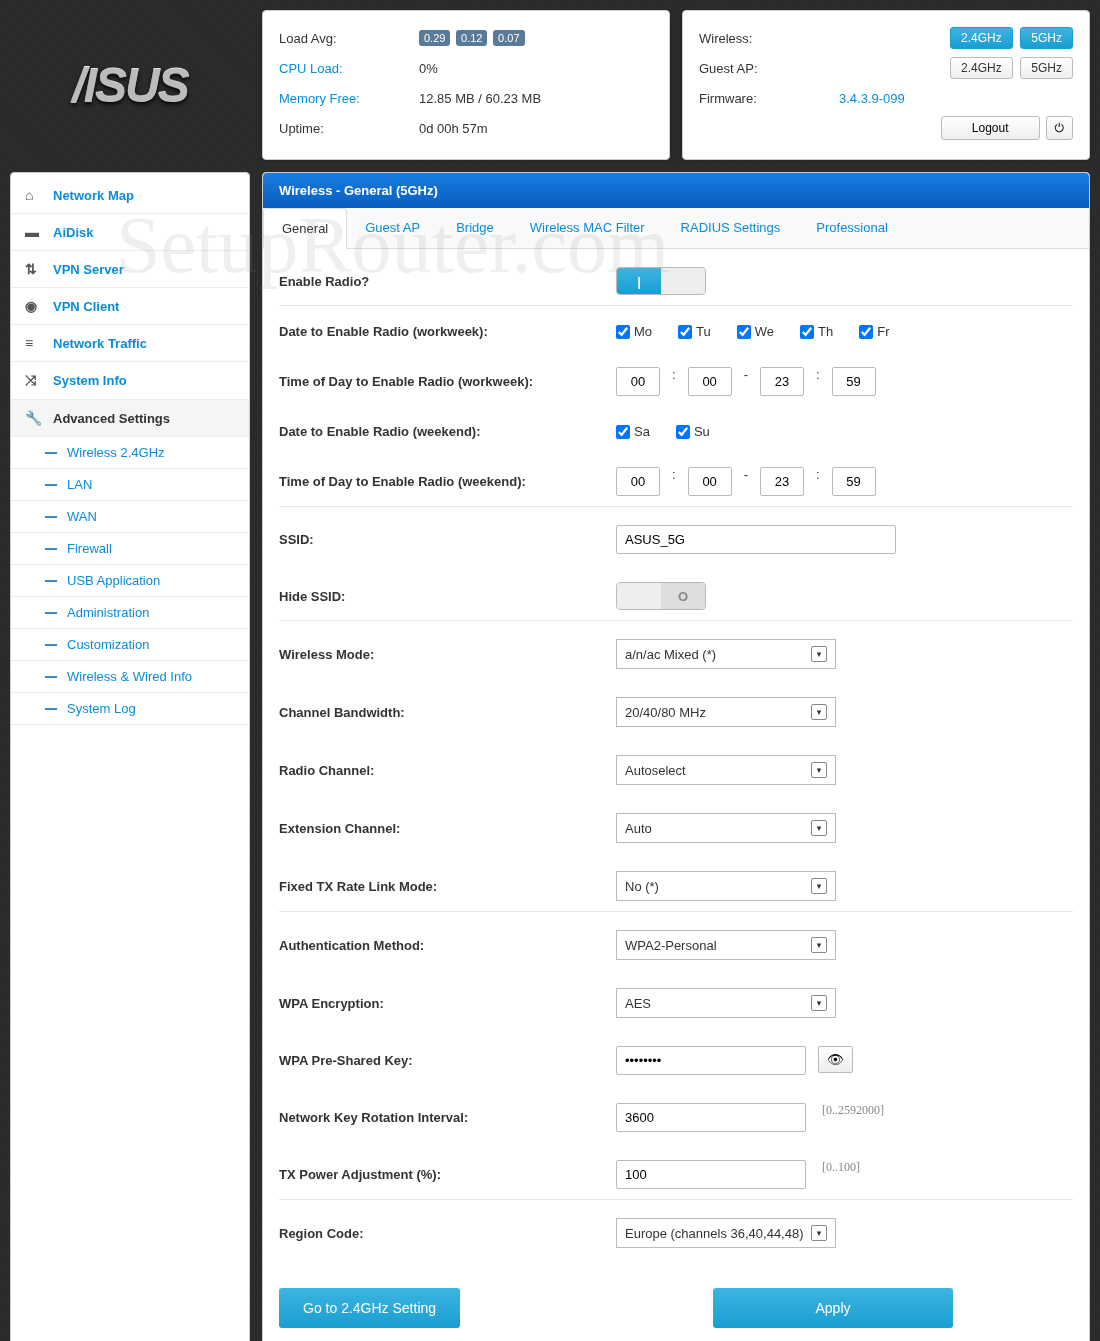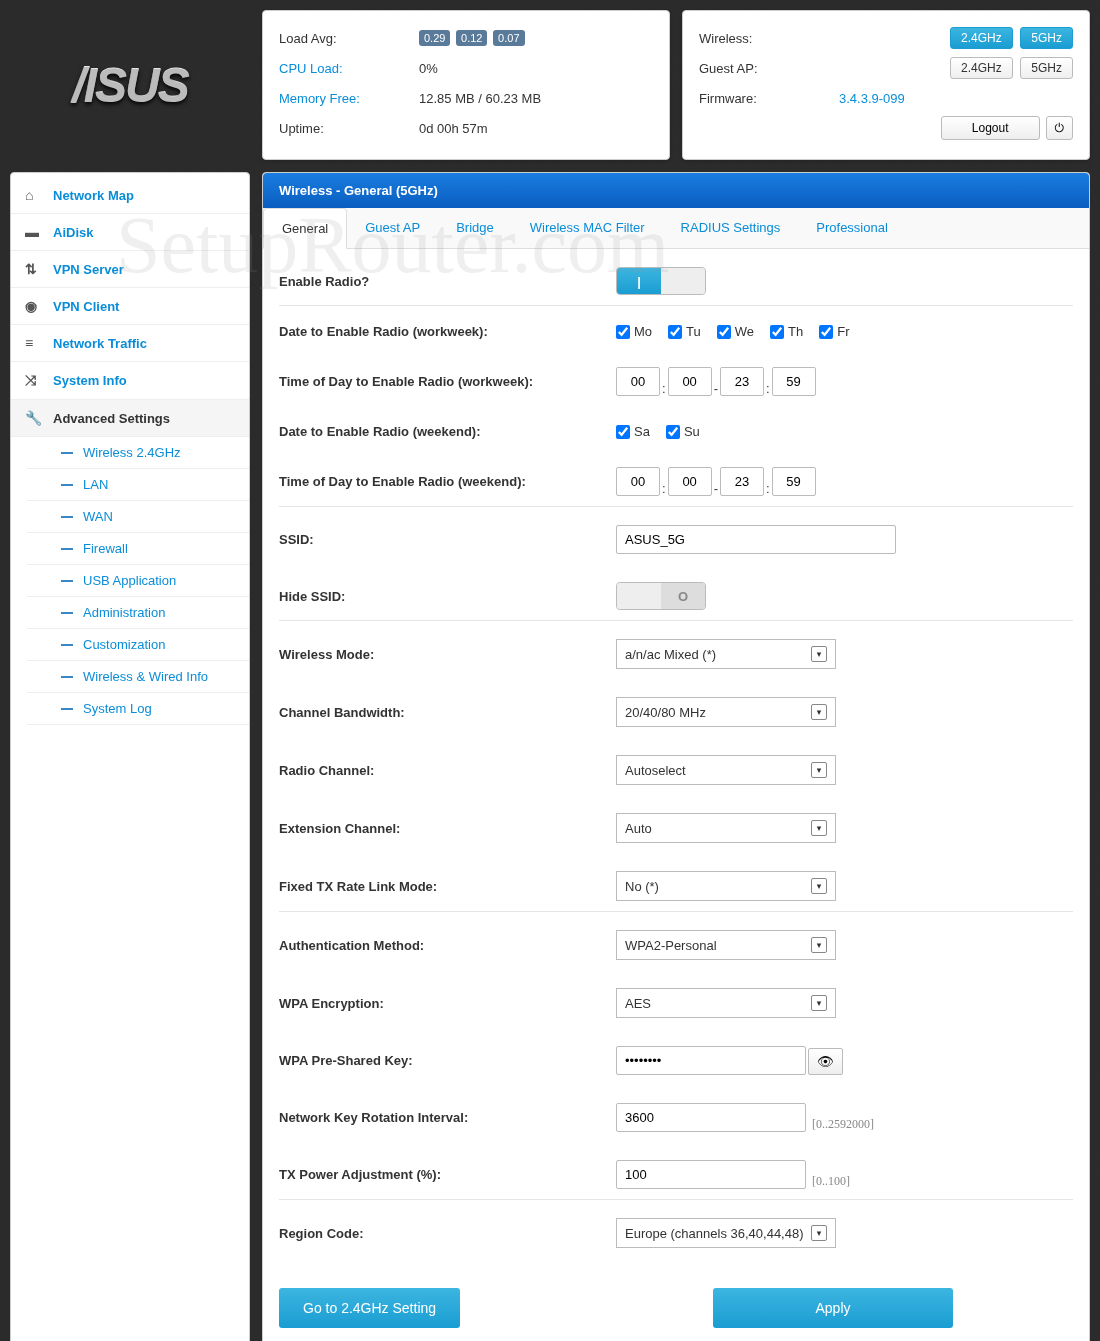--- a/index.html
+++ b/index.html
@@ -33,33 +33,33 @@
 .pill-btn.on { background: linear-gradient(#3cb5e0,#1a9dd2); color:#fff; border-color:#1a9dd2; }
 .link-blue { color:#0a8dd8; }
 .logout-btn { background:linear-gradient(#fff,#eee); border:1px solid #bbb; border-radius:3px; padding:4px 30px; font-size:12px; }
 .power-btn { background:linear-gradient(#fff,#eee); border:1px solid #bbb; border-radius:3px; padding:4px 8px; font-size:12px; margin-left:6px;}
 .main-row { display: flex; gap: 12px; }
 .sidebar { width: 240px; background:#fff; border:1px solid #ccc; border-radius:4px; padding: 4px 0; }
 .nav-item { display:flex; align-items:center; padding:10px 14px; border-bottom:1px solid #eee; color:#0a8dd8; font-weight:bold; cursor:pointer; }
 .nav-item:last-child { border-bottom:none; }
 .nav-item.active { color:#333; background:#f5f5f5; }
 .nav-icon { width:18px; margin-right:10px; color:#555; font-size:14px; }
-.sub-item { display:flex; align-items:center; padding:8px 14px 8px 34px; border-bottom:1px solid #eee; color:#0a8dd8; cursor:pointer;margin-left:16px; }
+.sub-item { display:flex; align-items:center; padding:8px 14px 8px 34px; border-bottom:1px solid #eee; color:#0a8dd8; cursor:pointer; }
 .sub-item.active { color:#333; font-weight:bold; }
 .sub-dash { width:12px; height:2px; background:#3a87c8; margin-right:10px; }
 .content { flex:1; background:#fff; border:1px solid #ccc; border-radius:4px 4px 0 0; }
 .header-bar { background: linear-gradient(#1a7de0, #0a5dc0); color:#fff; font-weight:bold; padding:10px 16px; border-radius:4px 4px 0 0; }
 .tabs { display:flex; border-bottom:1px solid #ddd; background:#f9f9f9; }
 .tab { padding:12px 18px; color:#0a8dd8; cursor:pointer; }
 .tab.active { background:#fff; color:#333; border:1px solid #ddd; border-bottom:1px solid #fff; margin-bottom:-1px; border-radius:4px 4px 0 0; }
 .form-body { padding: 0 16px 24px; }
 .form-row { display:flex; align-items:center; padding:18px 0 10px; border-top: none;}
 .form-row + .form-row { border-top: none; }
 .form-label { width: 337px; font-weight:bold; color:#333; }
-.form-control { flex:1; display:flex; align-items:flex-end; gap:2px; }
+.form-control { flex:1; display:flex; align-items:flex-start; gap:12px; }
 .toggle { width:90px; height:28px; background:#e5e5e5; border:1px solid #bbb; border-radius:4px; display:flex; position:relative; overflow:hidden;}
 .toggle-on .tog-left { background: linear-gradient(#3cb5e0,#1a9dd2); color:#fff;}
 .toggle-on .tog-right { background:#eee; }
 .toggle-off .tog-left { background:#eee; }
 .toggle-off .tog-right { background:#ddd; }
 .tog-left, .tog-right { flex:1; display:flex; align-items:center; justify-content:center; font-weight:bold; font-size:13px; color:#888;}
 .toggle-on .tog-left::after { content:"|"; color:#fff; font-weight:bold;}
 .toggle-off .tog-right::after { content:"O"; color:#888; font-weight:bold;}
 input[type=text], input[type=password] { border:1px solid #bbb; padding:6px 8px; font-size:13px; border-radius:2px; }
 .time-box { width:44px; text-align:center; }

